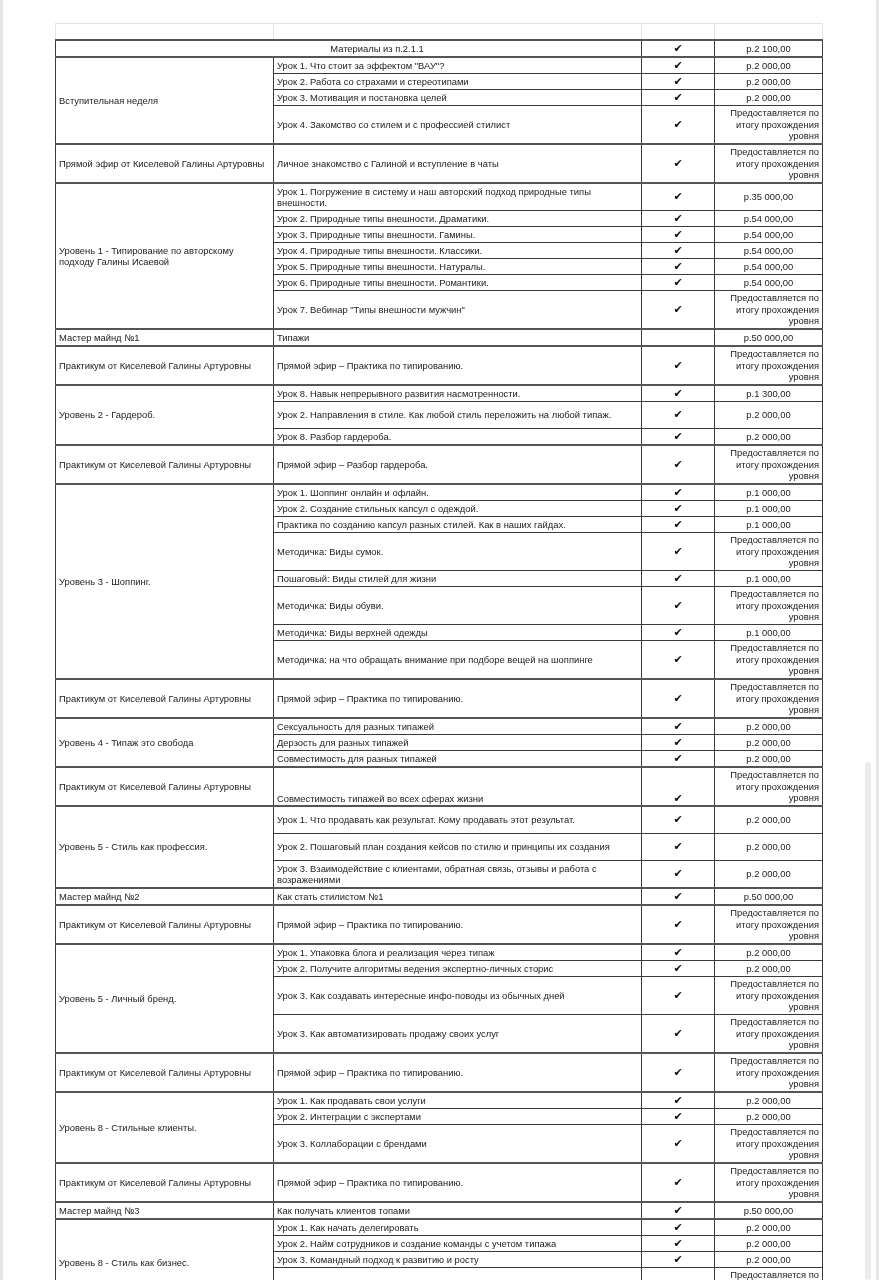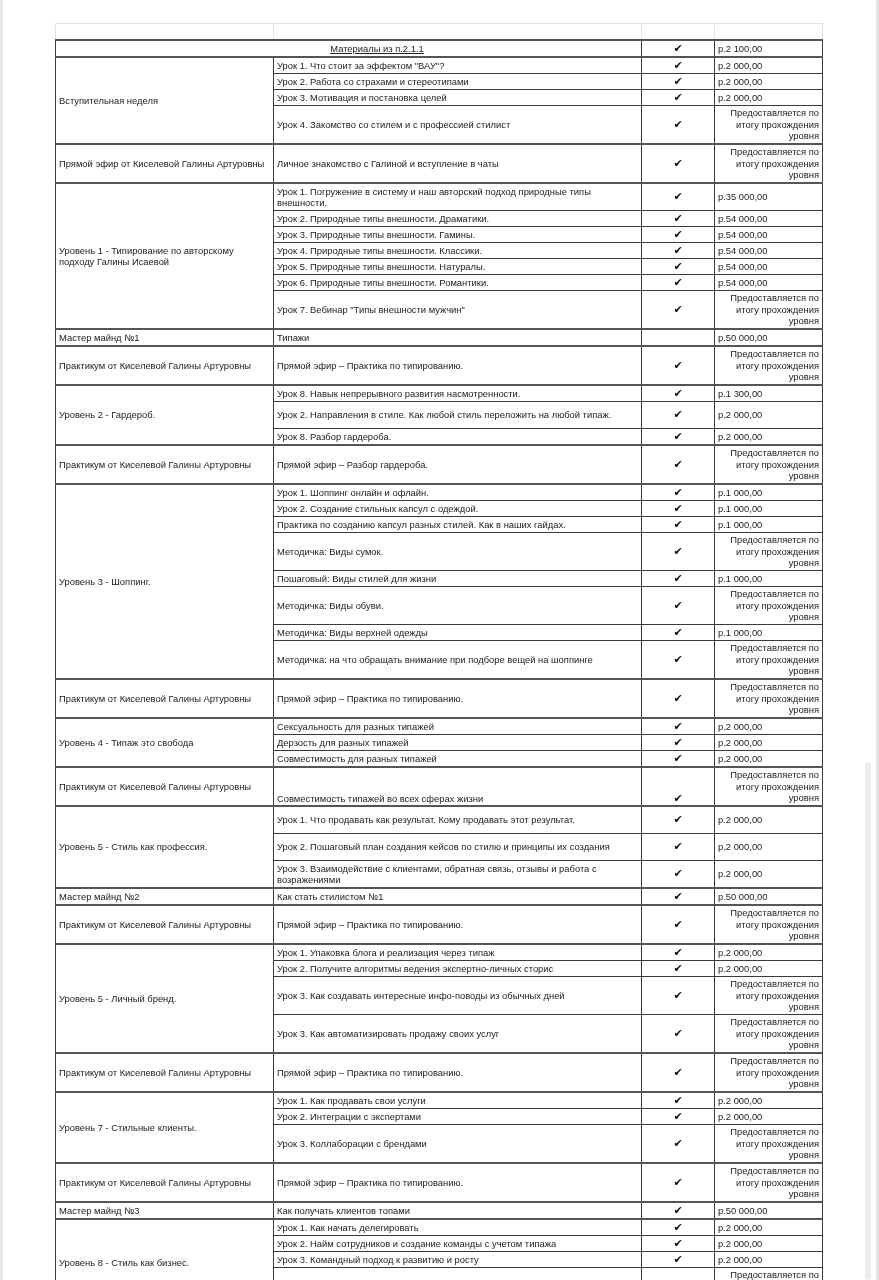--- a/index.html
+++ b/index.html
@@ -9,26 +9,26 @@
   }
   .edge-l { position:absolute; left:0; top:0; width:3px; height:1280px; background:#e6e6e6; }
   .edge-r { position:absolute; right:0; top:0; width:3px; height:1280px; background:#e6e6e6; }
   .scroll-track { position:absolute; left:865px; top:762px; width:6px; height:518px; background:#ececec; border-radius:3px; }
   .sheet { position:absolute; left:55px; top:23px; width:767px; }
   table { border-collapse:collapse; table-layout:fixed; width:767px; font-size:9.4px; line-height:11.5px; }
   col.c1 { width:218px; } col.c2 { width:368px; } col.c3 { width:73px; } col.c4 { width:108px; }
   td { border:1px solid #3a3a3a; padding:1px 3px; vertical-align:middle; overflow:hidden; }
   tr.blank td { border:1px solid #e4e4e4; height:13px; }
   td.chk { text-align:center; font-size:11px; color:#111; }
-  td.price { text-align:left; }
+  td.price { text-align:center; }
   td.note { text-align:right; line-height:11.5px; }
   tr.single td { height:13px; }
   tr.tall td { height:35px; }
   tr.double td { height:24px; }
-  td.mat { text-align:center; padding-left:60px;text-decoration:underline; }
+  td.mat { text-align:center; padding-left:60px; }
   td.bottom { vertical-align:bottom; }
   tr.thick td { border-top:2px solid #555; }
 </style>
 </head>
 <body>
 
 <div class="edge-l"></div>
 <div class="edge-r"></div>
 <div class="scroll-track"></div>
 
@@ -267,21 +267,21 @@
           <td class="chk">✔</td>
           <td class="note">Предоставляется по итогу прохождения уровня</td>
         </tr>
         <tr class="tall thick">
           <td rowspan="1">Практикум от Киселевой Галины Артуровны</td>
           <td>Прямой эфир – Практика по типированию.</td>
           <td class="chk">✔</td>
           <td class="note">Предоставляется по итогу прохождения уровня</td>
         </tr>
         <tr class="single thick">
-          <td rowspan="3">Уровень 7 - Стильные клиенты.</td>
+          <td rowspan="3">Уровень 8 - Стильные клиенты.</td>
           <td>Урок 1. Как продавать свои услуги</td>
           <td class="chk">✔</td>
           <td class="price">р.2 000,00</td>
         </tr>
         <tr class="single">
           <td>Урок 2. Интеграции с экспертами</td>
           <td class="chk">✔</td>
           <td class="price">р.2 000,00</td>
         </tr>
         <tr class="tall">

